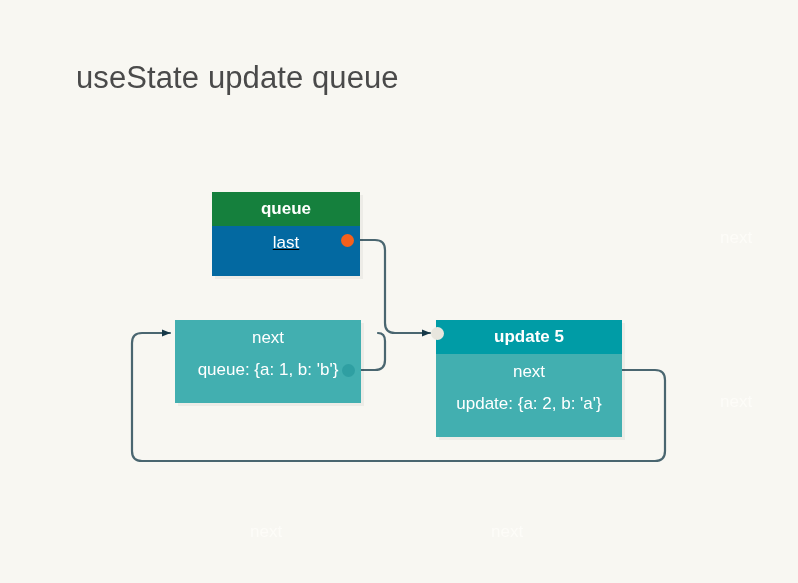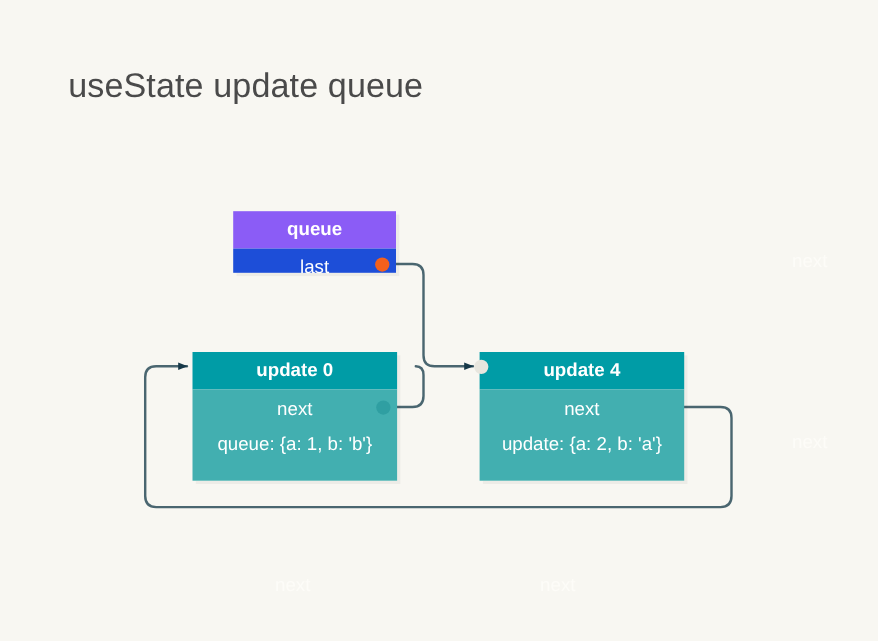--- a/index.html
+++ b/index.html
@@ -18,21 +18,21 @@
   #canvas {
     position: absolute;
     inset: 0;
     width: 798px;
     height: 583px;
   }
 
   
   .diagram-title {
     position: absolute;
-    left: 62px;
+    left: 76px;
     top: 60px;
     font-size: 31px;
     font-weight: 400;
     color: #4a4a4a;
     letter-spacing: 0.1px;
     white-space: nowrap;
   }
 
   
   .ghost-label {
@@ -77,22 +77,22 @@
   .node-row {
     text-align: center;
     color: #ffffff;
     font-size: 17px;
     line-height: 32px;
     white-space: nowrap;
   }
 
   
   #node-queue { left: 212px; top: 192px; width: 148px; }
-  #node-queue .node-header { background: #8b5cf6; }
-  #node-queue .node-body   { background: #1d4ed8; height: 22px; padding-bottom: 0; }
+  #node-queue .node-header { background: #15803d; }
+  #node-queue .node-body   { background: #0369a1; height: 50px; padding-bottom: 0; text-decoration: underline; }
   #node-queue .node-row    { line-height: 34px; }
 
   
   .node-update { width: 186px; top: 320px; }
   #node-update-0 { left: 175px; }
   #node-update-1 { left: 436px; }
   .node-update .node-header { background: #009ca6; }
   .node-update .node-body   { background: #42afb0; height: 73px; padding-top: 2px; }
 
   
@@ -134,29 +134,28 @@
   </svg>
 
   <div class="node" id="node-queue">
     <div class="node-header">queue</div>
     <div class="node-body">
       <div class="node-row">last</div>
     </div>
   </div>
 
   <div class="node node-update" id="node-update-0">
-    <div class="node-header">update 0</div>
     <div class="node-body">
       <div class="node-row">next</div>
       <div class="node-row">queue: {a: 1, b: 'b'}</div>
     </div>
   </div>
 
   <div class="node node-update" id="node-update-1">
-    <div class="node-header">update 4</div>
+    <div class="node-header">update 5</div>
     <div class="node-body">
       <div class="node-row">next</div>
       <div class="node-row">update: {a: 2, b: 'a'}</div>
     </div>
   </div>
 
   <div class="port port-last"></div>
   <div class="port port-next-0"></div>
   <div class="port port-in-1"></div>
 

